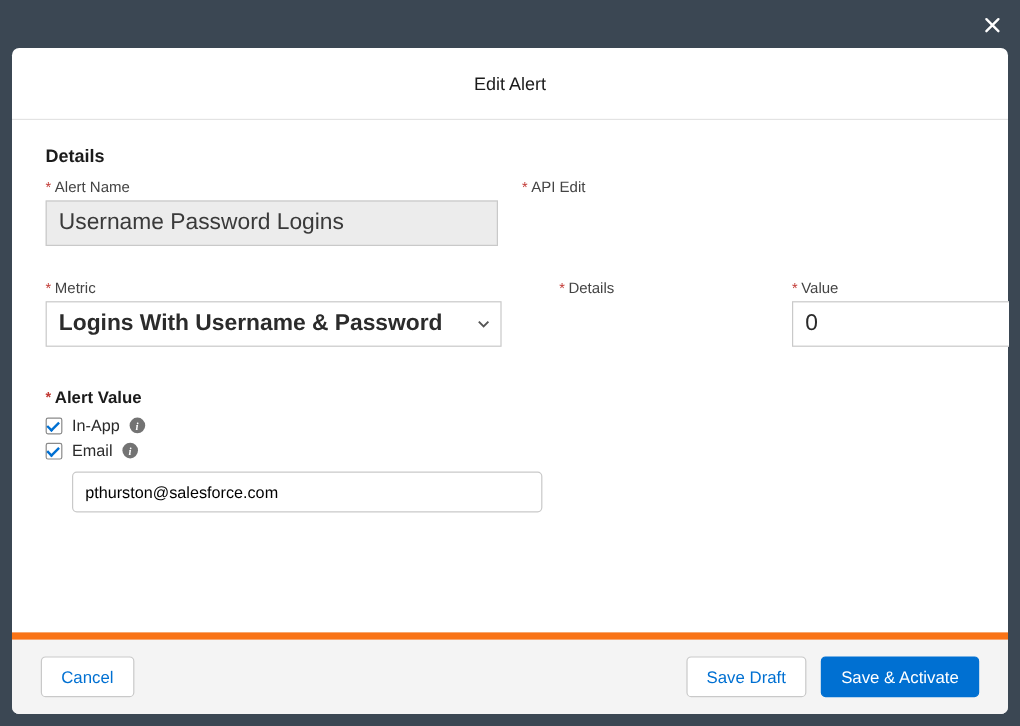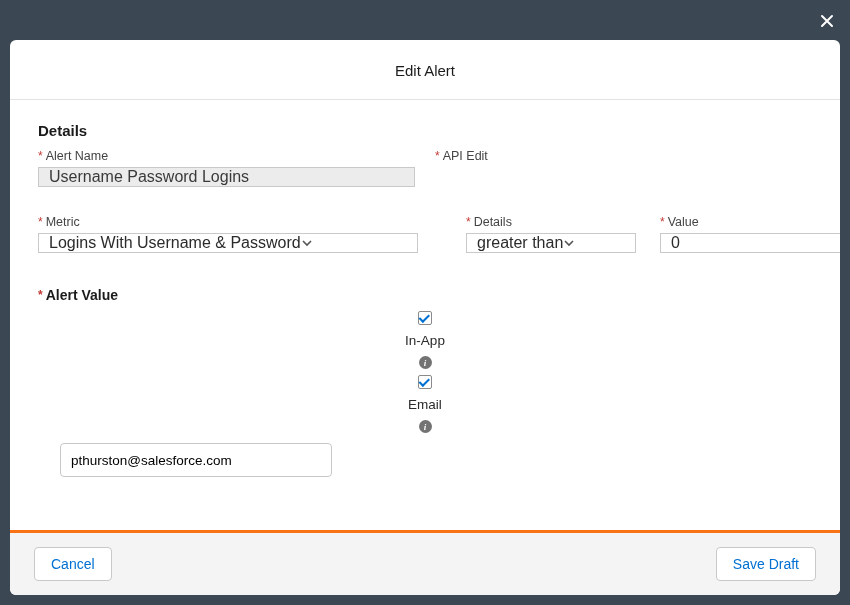--- a/index.html
+++ b/index.html
@@ -73,51 +73,51 @@
   .label {
     font-size: 12.5px;
     color: #444;
     margin-bottom: 4px;
     display: flex;
     align-items: center;
     gap: 2px;
   }
   .req { color: #c23934; font-size: 12px; line-height: 1; margin-right: 1px; }
   input.text-input, .select-box {
-    height: 20px;
+    height: 38px;
     border: 1px solid #c9c9c9;
     border-radius: 0;
     padding: 0 10px;
-    font-size: 16px;
+    font-size: 19px;
     color: #2b2b2b;
     background: #fff;
   }
   input.text-input[disabled] {
     background: #ececec;
     color: #3a3a3a;
   }
   .select-box {
     display: flex;
     align-items: center;
-    justify-content: flex-start;
+    justify-content: space-between;
     cursor: pointer;
     padding-right: 8px;
+    font-weight: bold;
   }
   .chevron {
     width: 12px; height: 12px;
     display: inline-flex; align-items:center; justify-content:center;
   }
   .checkbox-row {
     display: flex;
     align-items: center;
     gap: 8px;
     margin-bottom: 6px;
     font-size: 13.5px;
     color: #2b2b2b;
-    flex-direction: column;
   }
   .cbox {
     width: 14px; height: 14px;
     border: 1px solid #8a8a8a;
     border-radius: 2px;
     display: inline-flex;
     align-items: center;
     justify-content: center;
     cursor: pointer;
   }
@@ -134,29 +134,29 @@
     color: #fff;
     display: inline-flex; align-items:center; justify-content:center;
     font-size: 9px; font-weight: 700;
     cursor: default;
     font-family: Georgia, serif;
     font-style: italic;
   }
   .email-input {
     margin-top: 4px;
     margin-left: 22px;
-    width: 272px;
+    width: 392px;
     height: 34px;
     border: 1px solid #c9c9c9;
     border-radius: 4px;
     padding: 0 10px;
     font-size: 13.5px;
   }
   .modal-footer {
-    border-top: 3px solid #f97316;
+    border-top: 6px solid #f97316;
     background: #f4f4f4;
     padding: 14px 24px;
     display: flex;
     align-items: center;
     gap: 12px;
   }
   .footer-spacer { flex: 1; }
   .btn {
     height: 34px;
     padding: 0 16px;
@@ -232,28 +232,20 @@
               </svg>
           </span>
         </div>
       </div>
       <div class="spacer-flex"></div>
       <div class="field field-op" style="flex:0 0 170px;">
         <div class="label">
           <span class="req">*</span>
           <span>Details</span>
         </div>
-        <div class="select-box">
-          <span>greater than</span>
-          <span class="chevron">
-            <svg viewBox="0 0 12 12" width="12" height="12">
-                <path d="M2 4 L6 8 L10 4" fill="none" stroke="#555" stroke-width="1.6"></path>
-              </svg>
-          </span>
-        </div>
       </div>
       <div class="field field-small">
         <div class="label">
           <span class="req">*</span>
           <span>Value</span>
         </div>
         <input class="text-input" value="0" style="">
       </div>
     </div>
 
@@ -276,15 +268,16 @@
     </div>
 
     <input class="email-input" value="pthurston@salesforce.com" style="">
 
   </div>
 
   <div class="modal-footer">
     <button class="btn">Cancel</button>
     <div class="footer-spacer"></div>
     <button class="btn">Save Draft</button>
+    <button class="btn btn-primary">Save &amp; Activate</button>
   </div>
 
 </div>
 
 </body></html>

